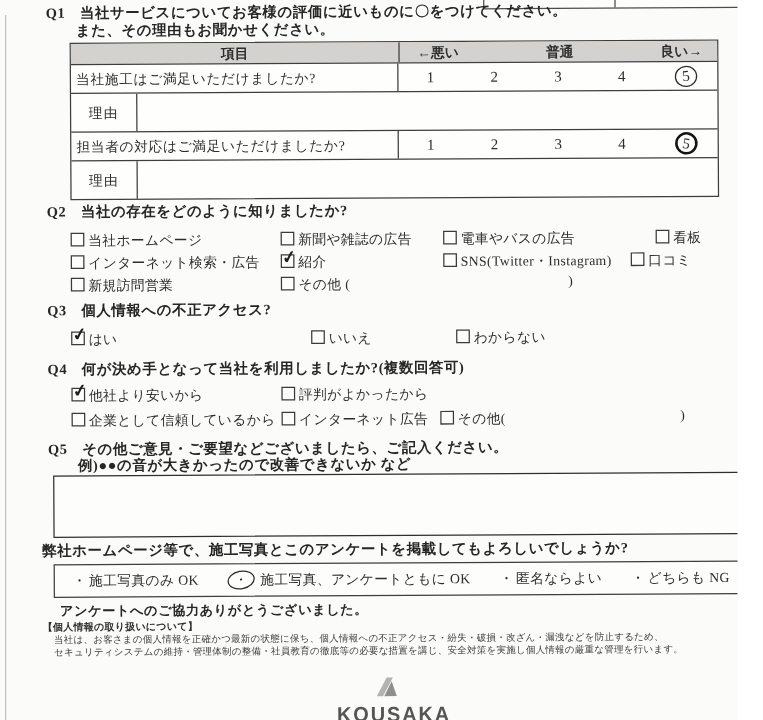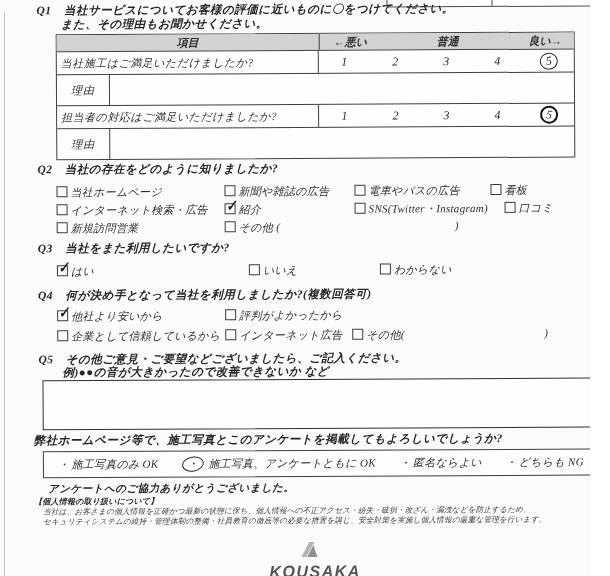--- a/index.html
+++ b/index.html
@@ -1,17 +1,17 @@
 <!DOCTYPE html>
 <html><head>
 <meta charset="utf-8">
 <style>
   html,body{margin:0;padding:0;background:#fff;}
   .page{position:relative;width:590px;height:576px;background:#fbfbf9;overflow:hidden;
-        font-family:"Liberation Serif","DejaVu Serif",serif;color:#2d2d2d;font-style:italic;}
+        font-family:"Liberation Serif","DejaVu Serif",serif;color:#2d2d2d;}
   .tilt{position:absolute;inset:0;transform:rotate(-0.3deg);transform-origin:50% 50%;}
   .abs{position:absolute;}
   .edge{position:absolute;background:#b9b9b9;width:1px;}
 
   
   .qhead{position:absolute;font-size:11.5px;font-weight:700;letter-spacing:.5px;white-space:nowrap;color:#262626;}
   .qno{display:inline-block;width:24px;font-family:"Liberation Serif",serif;}
 
   
   .datebox{position:absolute;left:388px;top:-12px;width:212px;height:18px;border:1.5px solid #4c4c4c;background:#fdfdfc;}
@@ -130,36 +130,36 @@
       </div>
     </div>
 
     <div class="qhead" style="left:38px;top:161px;">
       <span class="qno">Q2</span>
       <span>当社の存在をどのように知りましたか?</span>
     </div>
     <div class="chk" style="left:57px;top:184px;"><span class="cb"></span><span>当社ホームページ</span></div>
     <div class="chk" style="left:355px;top:184px;"><span class="cb"></span><span>電車やバスの広告</span></div>
     <div class="chk" style="left:225px;top:184px;"><span class="cb"></span><span>新聞や雑誌の広告</span></div>
-    <div class="chk" style="left:491px;top:184px;"><span class="cb"></span><span>看板</span></div>
+    <div class="chk" style="left:525px;top:184px;"><span class="cb"></span><span>看板</span></div>
     <div class="chk" style="left:57px;top:202px;text-align:right;"><span class="cb"></span><span>インターネット検索・広告</span></div>
     <div class="chk checked" style="left:225px;top:202px;"><span class="cb"><span class="tick">✓</span></span><span>紹介</span></div>
     <div class="chk" style="left:355px;top:202px;"><span class="cb"></span><span>SNS(Twitter・Instagram)</span></div>
     <div class="chk" style="left:505px;top:202px;"><span class="cb"></span><span>口コミ</span></div>
     <div class="chk" style="left:57px;top:220px;"><span class="cb"></span><span>新規訪問営業</span></div>
     <div class="chk" style="left:225px;top:220px;"><span class="cb"></span><span>その他 (</span></div>
     <span class="paren" style="left:455px;top:220px;">)</span>
 
     <div class="qhead" style="left:38px;top:240px;">
       <span class="qno">Q3</span>
-      <span>当社をまた利用したいですか?</span>
+      <span>個人情報への不正アクセス?</span>
     </div>
     <div class="chk checked" style="left:57px;top:263px;"><span class="cb"><span class="tick">✓</span></span><span>はい</span></div>
     <div class="chk" style="left:237px;top:263px;margin-left:12px;"><span class="cb"></span><span>いいえ</span></div>
-    <div class="chk" style="left:380px;top:263px;"><span class="cb"></span><span>わからない</span></div>
+    <div class="chk" style="left:365px;top:263px;"><span class="cb"></span><span>わからない</span></div>
 
     <div class="qhead" style="left:38px;top:287px;">
       <span class="qno">Q4</span>
       <span>何が決め手となって当社を利用しましたか?(複数回答可)</span>
     </div>
     <div class="chk checked" style="left:57px;top:308px;"><span class="cb"><span class="tick">✓</span></span><span>他社より安いから</span></div>
     <div class="chk" style="left:57px;top:328px;"><span class="cb"></span><span>企業として信頼しているから</span></div>
     <div class="chk" style="left:225px;top:308px;"><span class="cb"></span><span>評判がよかったから</span></div>
     <div class="chk" style="left:225px;top:328px;"><span class="cb"></span><span>インターネット広告</span></div>
     <div class="chk" style="left:352px;top:328px;"><span class="cb"></span><span>その他(</span></div>

